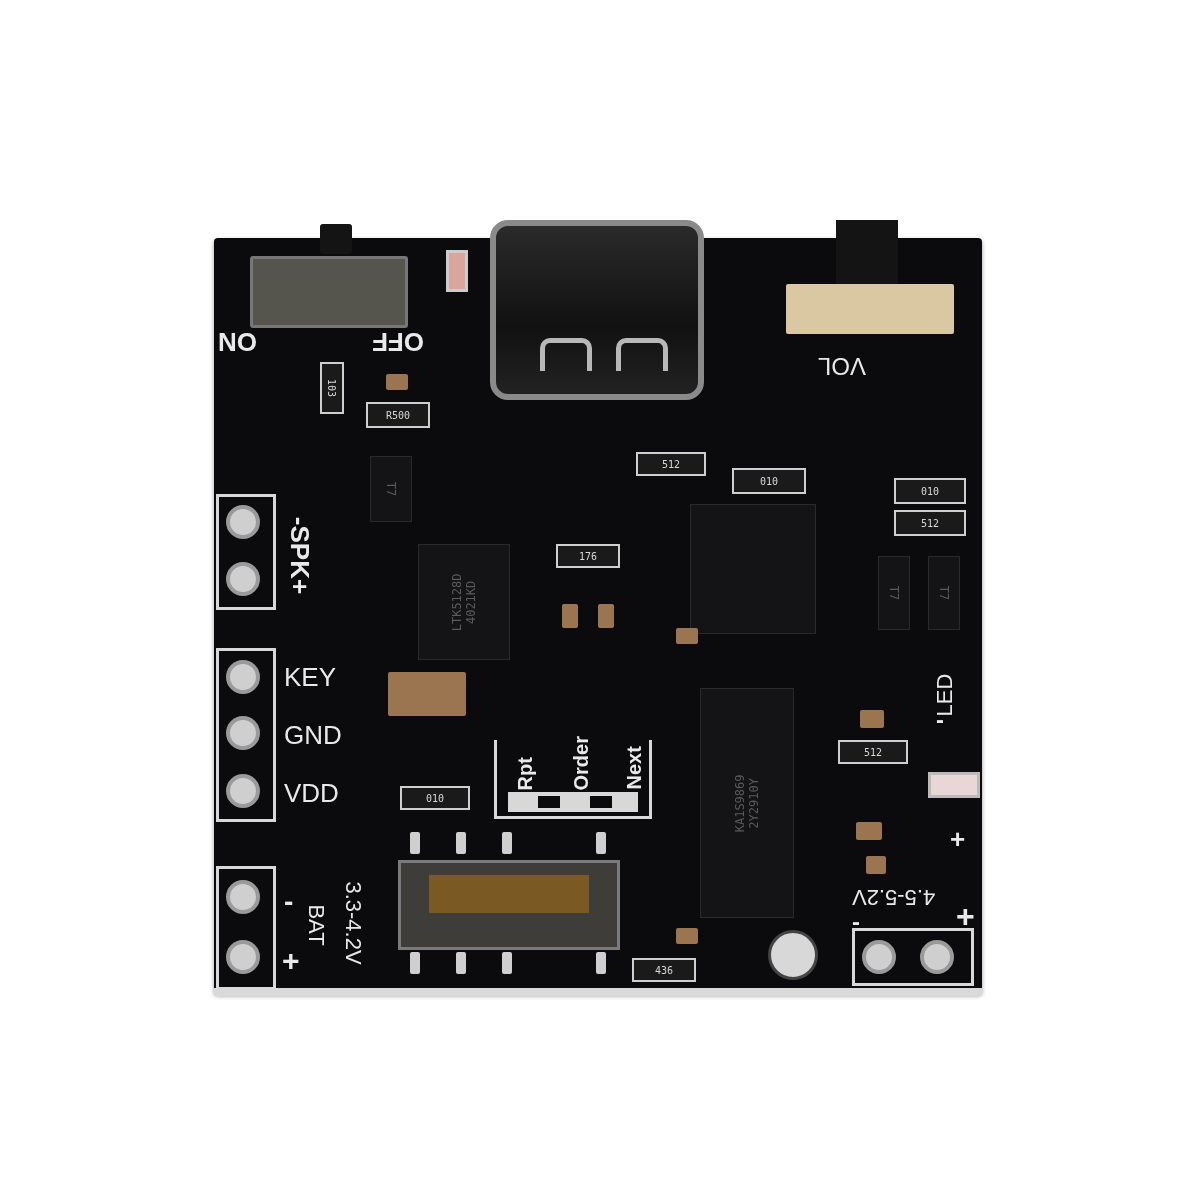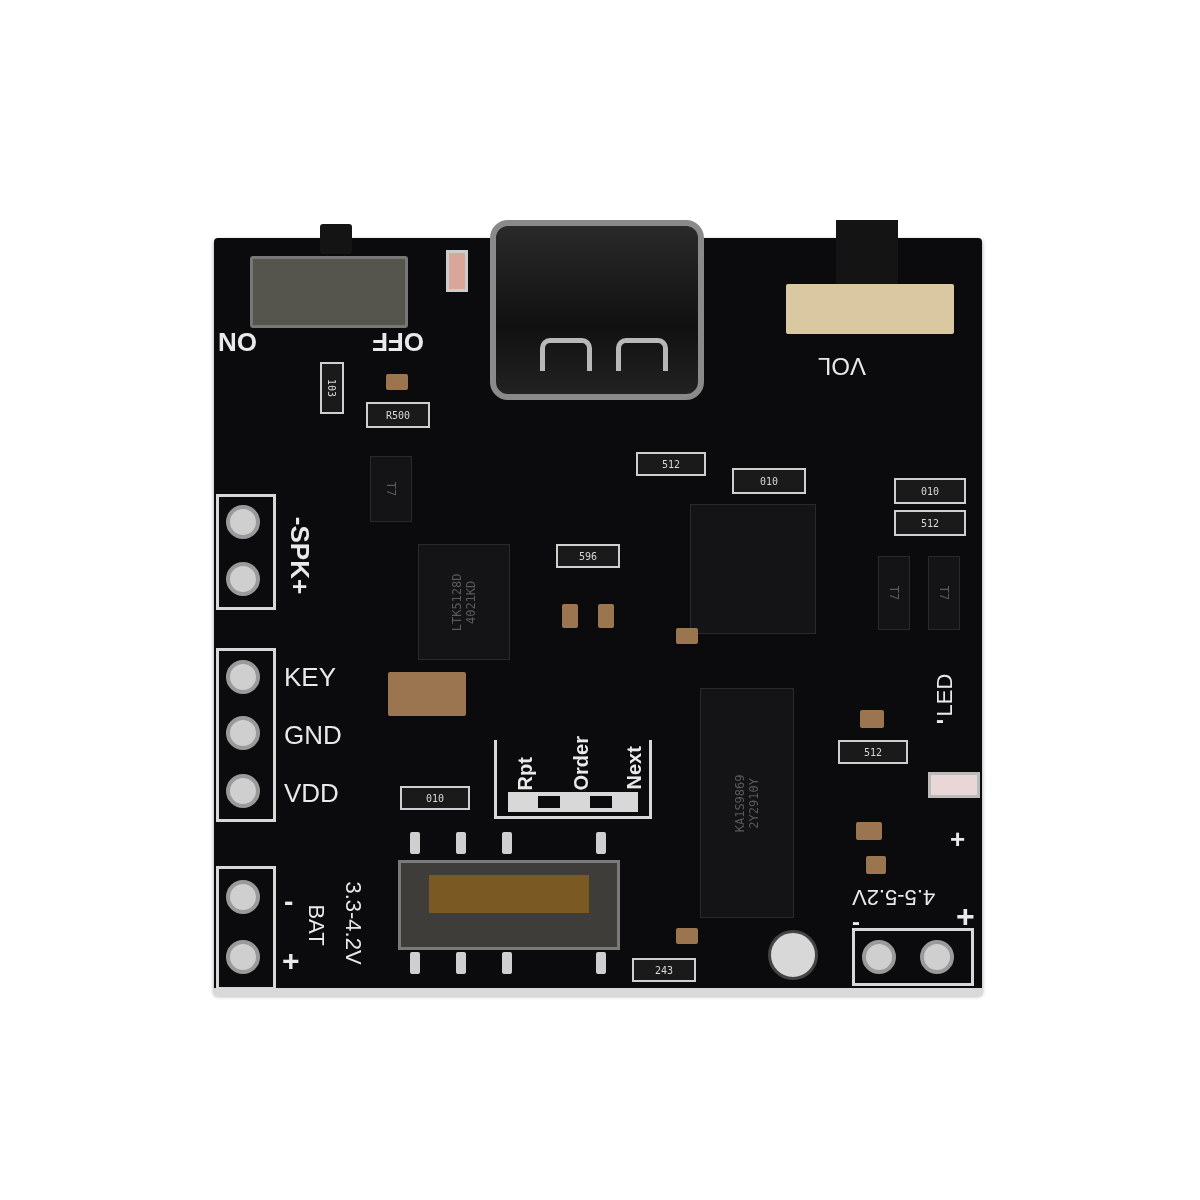--- a/index.html
+++ b/index.html
@@ -94,22 +94,22 @@
 <div class="abs chip" style="left:700px;top:688px;width:92px;height:228px;">
   <div class="rot-90" style="text-align:center;line-height:1.2;white-space:nowrap;">
     <div>KA1S9869</div>
     <div>2Y2910Y</div>
   </div>
 </div>
 
 <div class="abs smd" style="left:366px;top:402px;width:64px;height:26px;">R500</div>
 <div class="abs smd rot90" style="left:306px;top:376px;width:52px;height:24px;">103</div>
 <div class="abs smd" style="left:636px;top:452px;width:70px;height:24px;">512</div>
-<div class="abs smd" style="left:556px;top:544px;width:64px;height:24px;">596</div>
-<div class="abs smd" style="left:632px;top:958px;width:64px;height:24px;">243</div>
+<div class="abs smd" style="left:556px;top:544px;width:64px;height:24px;">176</div>
+<div class="abs smd" style="left:632px;top:958px;width:64px;height:24px;">436</div>
 <div class="abs smd" style="left:400px;top:786px;width:70px;height:24px;">010</div>
 <div class="abs smd" style="left:838px;top:740px;width:70px;height:24px;">512</div>
 <div class="abs smd" style="left:894px;top:478px;width:72px;height:26px;">010</div>
 <div class="abs smd" style="left:894px;top:510px;width:72px;height:26px;">512</div>
 <div class="abs smd" style="left:732px;top:468px;width:74px;height:26px;">010</div>
 
 <div class="abs cap" style="left:388px;top:672px;width:78px;height:44px;"></div>
 <div class="abs cap" style="left:386px;top:374px;width:22px;height:16px;"></div>
 <div class="abs cap" style="left:676px;top:628px;width:22px;height:16px;"></div>
 <div class="abs cap" style="left:676px;top:928px;width:22px;height:16px;"></div>

